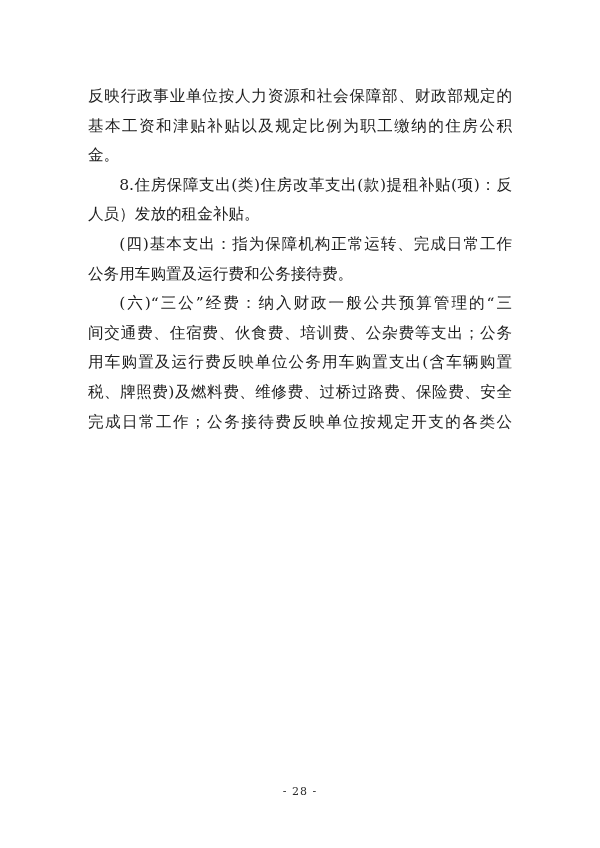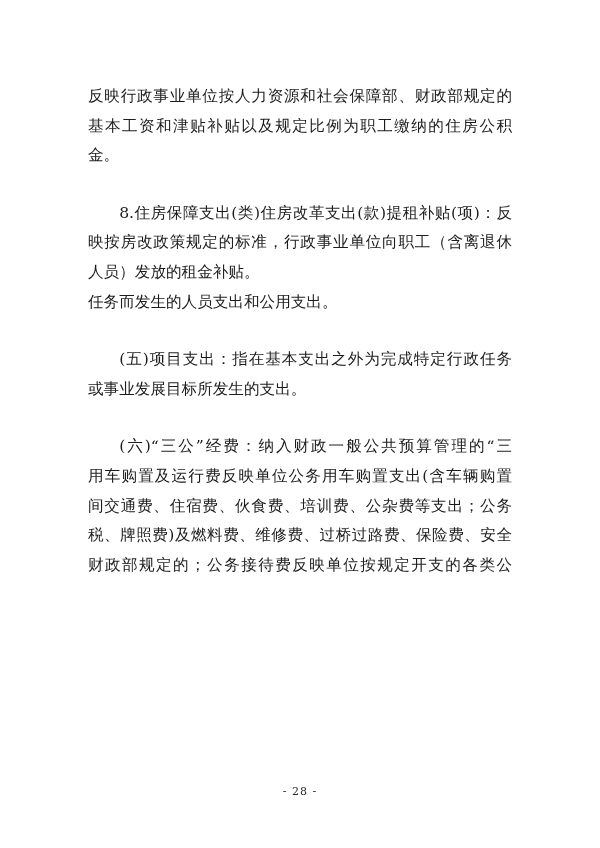--- a/index.html
+++ b/index.html
@@ -34,21 +34,20 @@
     font-size: 15.6px;
     line-height: 29.6px;
     height: 29.6px;
     text-align: justify;
     text-align-last: justify;
     white-space: normal;
     overflow: hidden;
   }
   .ln.indent {
     text-indent: 2em;
-    margin-top: 28px;
   }
   .ln.end {
     text-align-last: left;
   }
   .footer {
     position: absolute;
     left: 0;
     top: 785px;
     width: 600px;
     text-align: center;
@@ -66,38 +65,34 @@
   <div class="textblock">
 
     <div class="para">
       <div class="ln">反映行政事业单位按人力资源和社会保障部、财政部规定的</div>
       <div class="ln">基本工资和津贴补贴以及规定比例为职工缴纳的住房公积</div>
       <div class="ln end">金。</div>
     </div>
 
     <div class="para">
       <div class="ln indent">8.住房保障支出(类)住房改革支出(款)提租补贴(项)：反</div>
-      <div class="ln">映按房改政策规定的标准，行政事业单位向职工（含离退休</div>
       <div class="ln end">人员）发放的租金补贴。</div>
     </div>
 
     <div class="para">
-      <div class="ln end">任务而发生的人员支出和公用支出。</div>
+      <div class="ln indent">(四)基本支出：指为保障机构正常运转、完成日常工作</div>
+      <div class="ln end">公务用车购置及运行费和公务接待费。</div>
     </div>
 
-    <div class="para">
-      <div class="ln indent">(五)项目支出：指在基本支出之外为完成特定行政任务</div>
-      <div class="ln end">或事业发展目标所发生的支出。</div>
-    </div>
 
     <div class="para">
       <div class="ln indent">(六)“三公”经费：纳入财政一般公共预算管理的“三</div>
+      <div class="ln">间交通费、住宿费、伙食费、培训费、公杂费等支出；公务</div>
       <div class="ln">用车购置及运行费反映单位公务用车购置支出(含车辆购置</div>
-      <div class="ln">间交通费、住宿费、伙食费、培训费、公杂费等支出；公务</div>
       <div class="ln">税、牌照费)及燃料费、维修费、过桥过路费、保险费、安全</div>
-      <div class="ln">财政部规定的；公务接待费反映单位按规定开支的各类公</div>
+      <div class="ln">完成日常工作；公务接待费反映单位按规定开支的各类公</div>
     </div>
 
   </div>
 
   <div class="footer">- 28 -</div>
 
 </div>
 
 </body></html>

